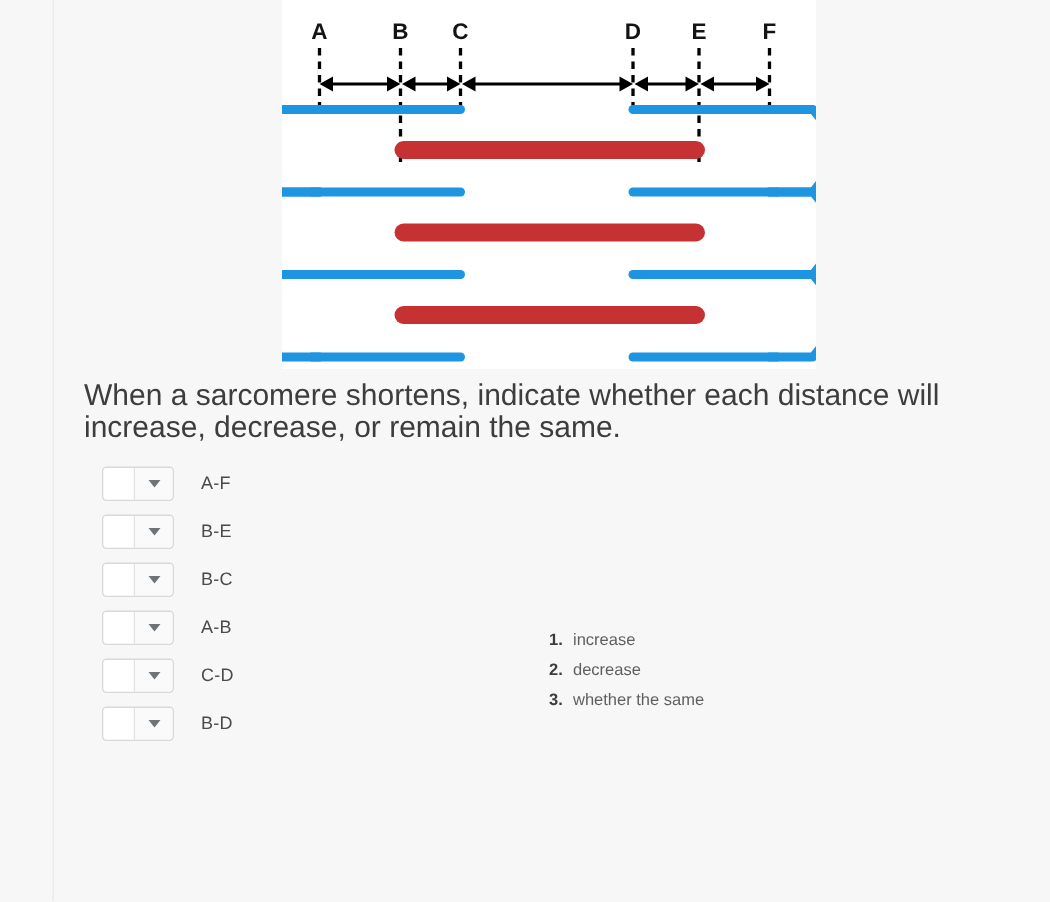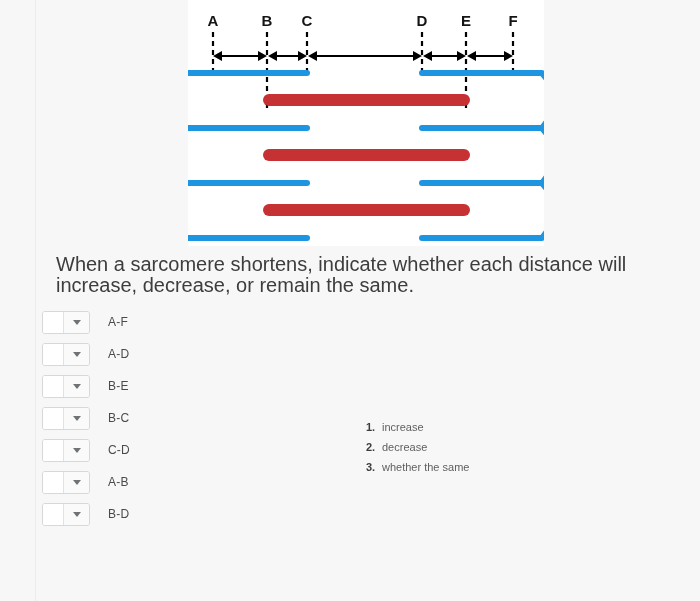--- a/index.html
+++ b/index.html
@@ -48,21 +48,21 @@
     top: 254px;
     width: 612px;
     font-size: 20px;
     line-height: 21px;
     color: #3d3d3d;
   }
 
   
   .rows {
     position: absolute;
-    left: 42px;
+    left: 68px;
     top: 306px;
     width: 180px;
   }
   .row {
     height: 32px;
     margin-bottom: 0px;
     display: flex;
     align-items: center;
   }
   .select-box {
@@ -217,29 +217,20 @@
   <div class="row">
     <div class="select-box">
       <div class="select-value"></div>
       <div class="select-arrow">
           <span class="caret"></span>
         </div>
     </div>
     <div class="row-label">A-F</div>
   </div>
 
-  <div class="row">
-    <div class="select-box">
-      <div class="select-value"></div>
-      <div class="select-arrow">
-          <span class="caret"></span>
-        </div>
-    </div>
-    <div class="row-label">A-D</div>
-  </div>
 
   <div class="row">
     <div class="select-box">
       <div class="select-value"></div>
       <div class="select-arrow">
           <span class="caret"></span>
         </div>
     </div>
     <div class="row-label">B-E</div>
   </div>
@@ -254,31 +245,31 @@
     <div class="row-label">B-C</div>
   </div>
 
   <div class="row">
     <div class="select-box">
       <div class="select-value"></div>
       <div class="select-arrow">
           <span class="caret"></span>
         </div>
     </div>
+    <div class="row-label">A-B</div>
+  </div>
+
+  <div class="row">
+    <div class="select-box">
+      <div class="select-value"></div>
+      <div class="select-arrow">
+          <span class="caret"></span>
+        </div>
+    </div>
     <div class="row-label">C-D</div>
-  </div>
-
-  <div class="row">
-    <div class="select-box">
-      <div class="select-value"></div>
-      <div class="select-arrow">
-          <span class="caret"></span>
-        </div>
-    </div>
-    <div class="row-label">A-B</div>
   </div>
 
   <div class="row">
     <div class="select-box">
       <div class="select-value"></div>
       <div class="select-arrow">
           <span class="caret"></span>
         </div>
     </div>
     <div class="row-label">B-D</div>

